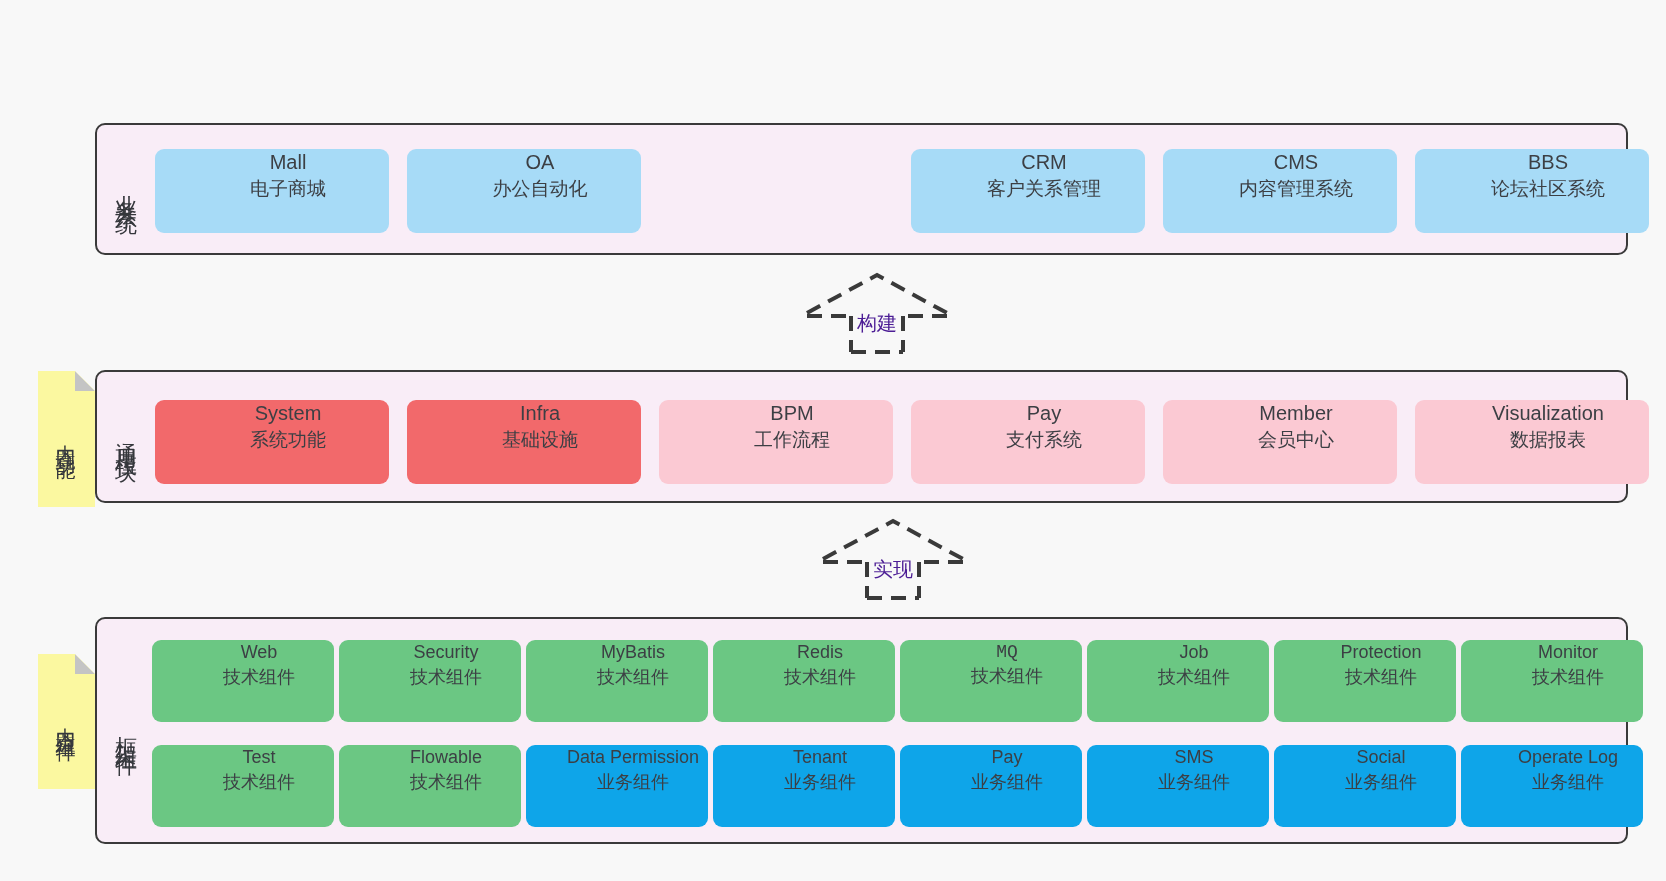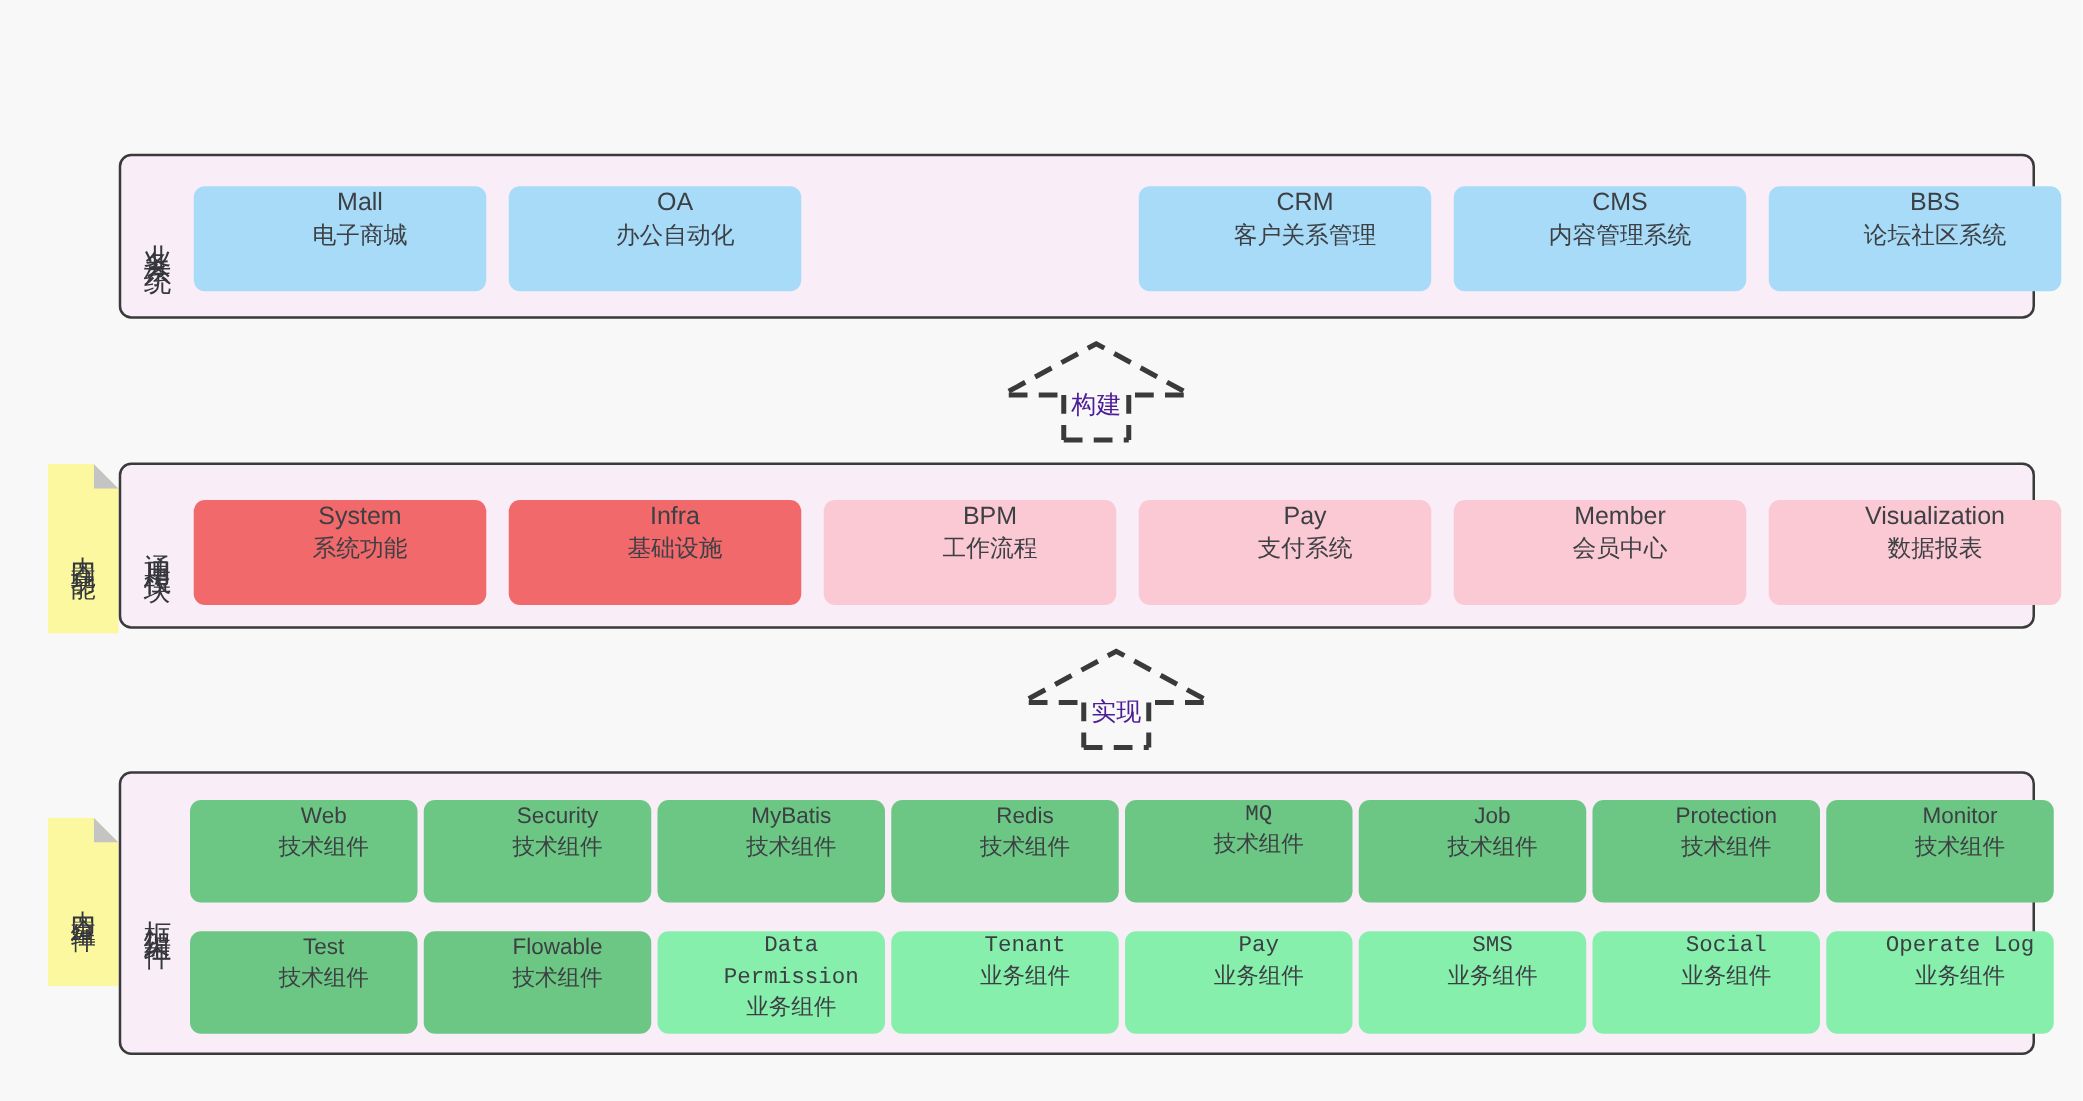--- a/index.html
+++ b/index.html
@@ -30,21 +30,21 @@
   .box .t { font-size:20px; line-height:27px; }
   .box .s { font-size:19px; line-height:26px; }
   .row6 { width:202px; height:84px; }
   .row8 { width:150px; height:82px; }
   .row8 .t { font-size:18px; line-height:25px; }
   .row8 .s { font-size:18px; line-height:25px; }
   .blue  { background:#a7dbf7; }
   .red   { background:#f2696b; }
   .pink  { background:#fbc9d3; }
   .green { background:#6bc783; }
-  .lgreen{ background:#86efac;font-family:Liberation Mono, monospace; }
+  .lgreen{ background:#0ea5e9; }
   .sticky {
     position:absolute; left:38px; width:57px; z-index:1;
     background:#fbf8a0;
     clip-path:polygon(0 0, calc(100% - 20px) 0, 100% 20px, 100% 100%, 0 100%);
     display:flex; align-items:center; justify-content:center;
   }
   .sticky .stxt {
     writing-mode:vertical-rl; text-orientation:upright;
     font-size:20px; letter-spacing:5px; color:#35373c;
   }

